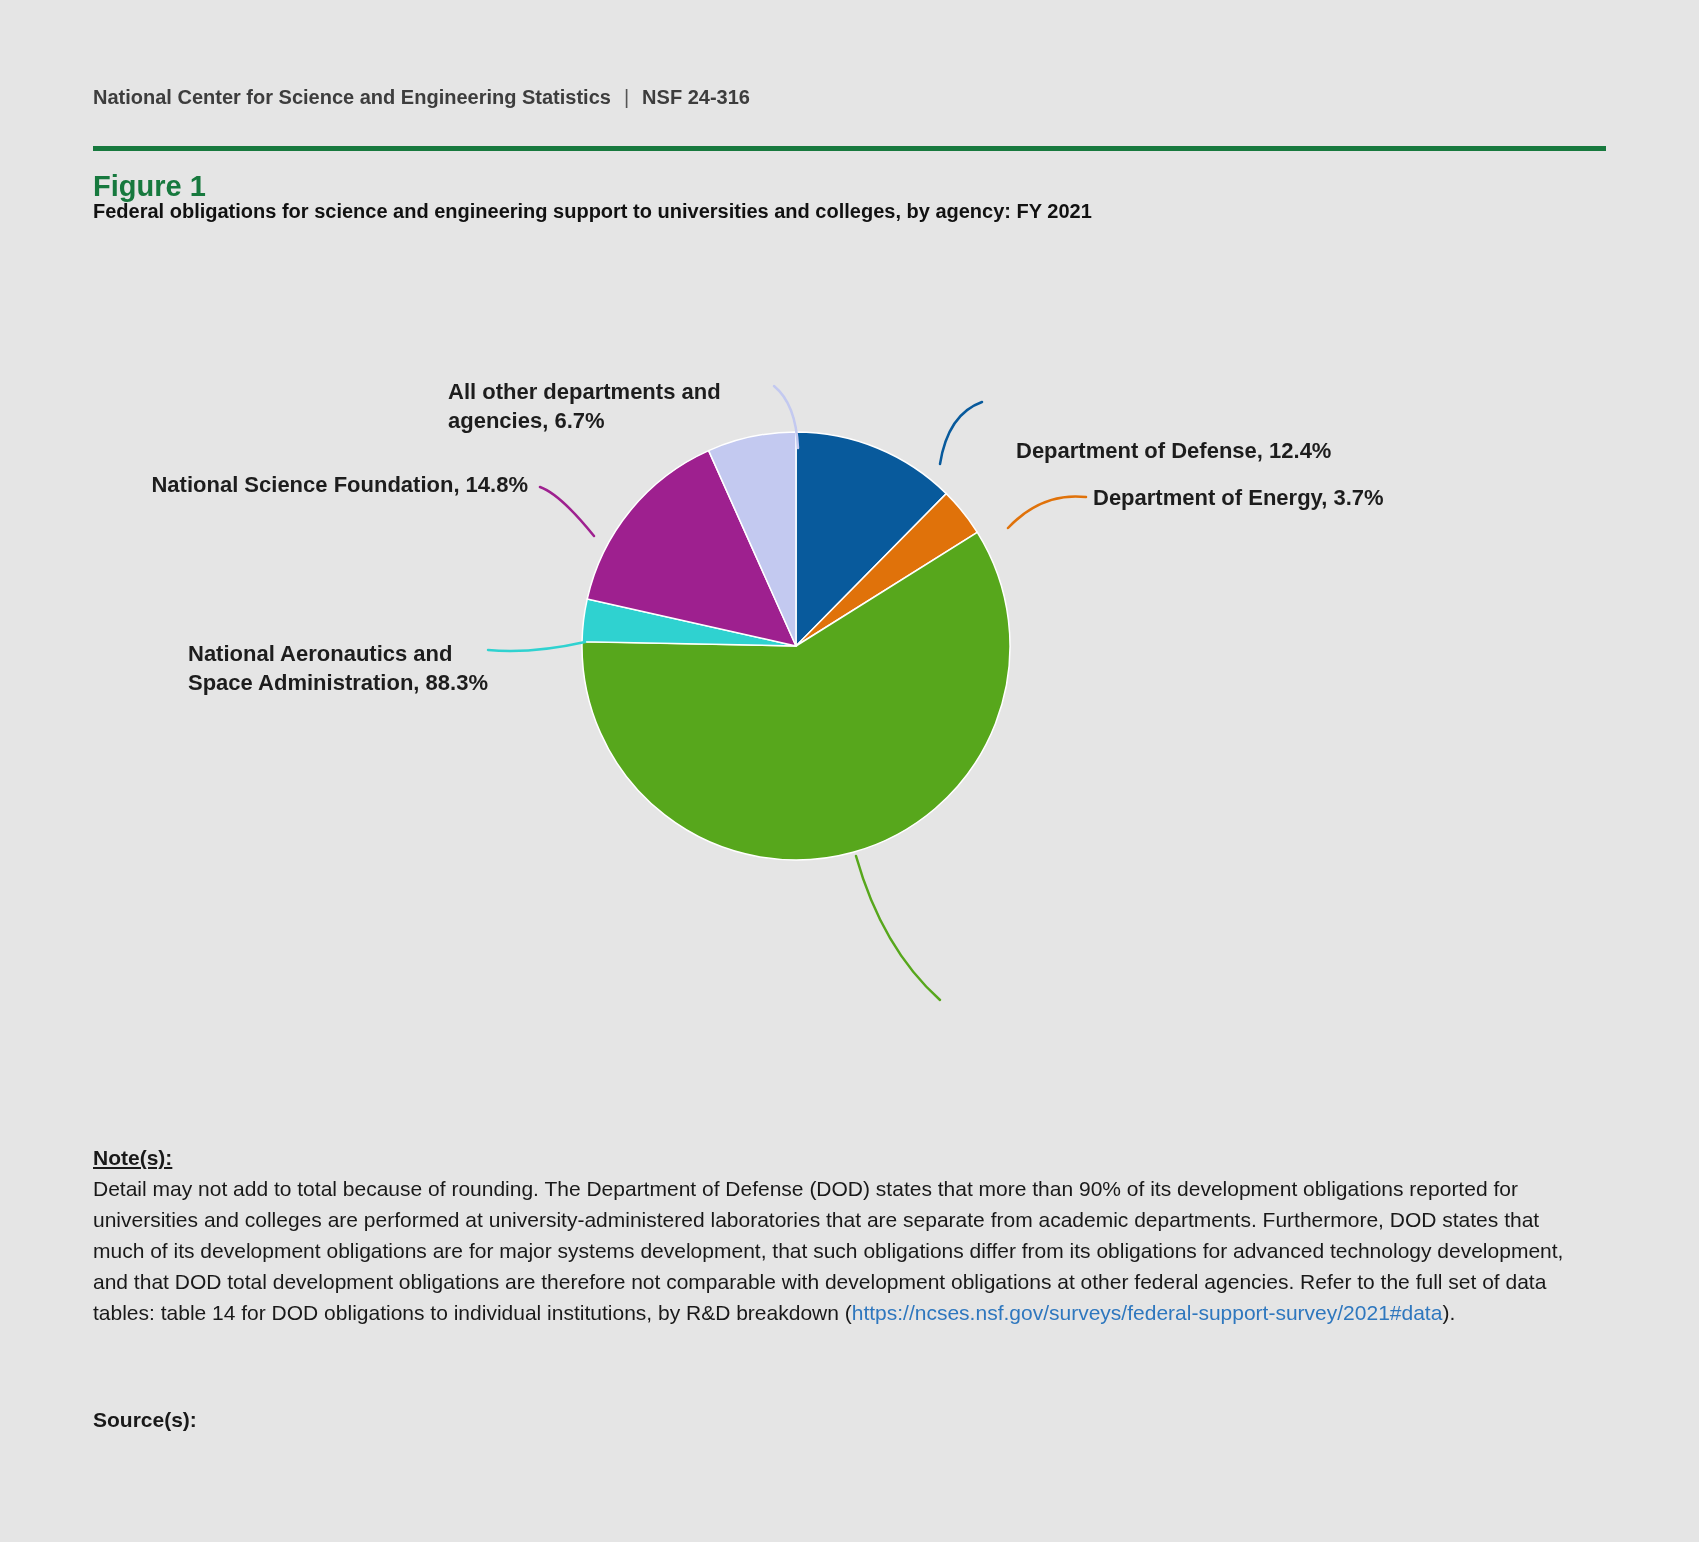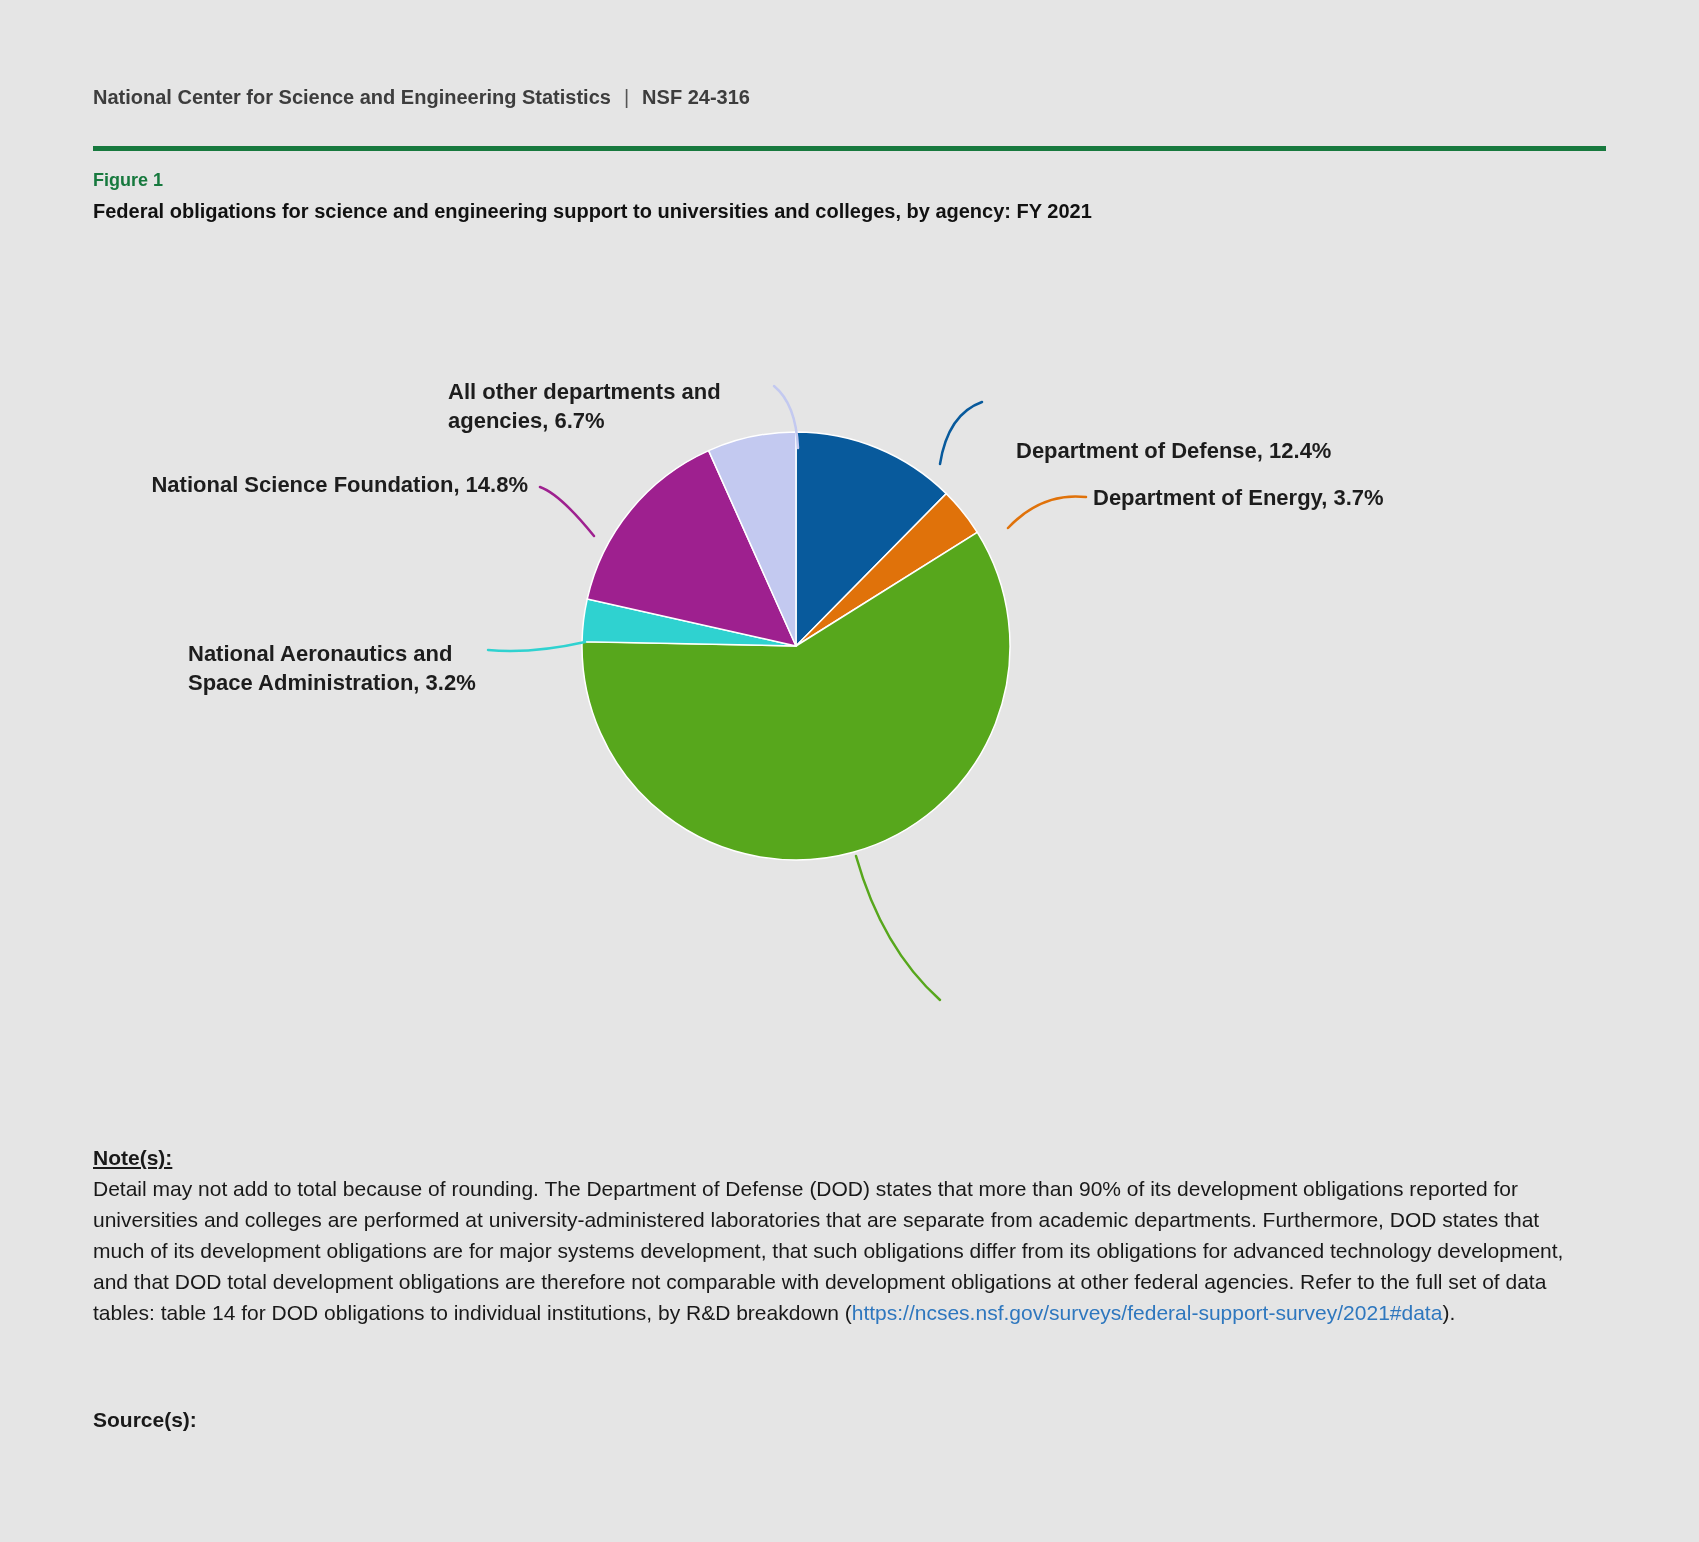--- a/index.html
+++ b/index.html
@@ -3,21 +3,21 @@
 <meta charset="utf-8">
 <style>
   html,body{margin:0;padding:0;background:#ffffff;}
   body{font-family:"Liberation Sans",sans-serif;}
   .page{position:relative;width:1699px;height:1542px;background:#e5e5e5;overflow:hidden;}
 
   .masthead{position:absolute;left:93px;top:86px;font-size:20px;font-weight:600;color:#3d3d3d;}
   .masthead .sep{margin:0 13px;font-weight:400;color:#555;}
   .rule{position:absolute;left:93px;top:146px;width:1513px;height:5px;background:#17793e;}
 
-  .figure-label{position:absolute;left:93px;top:170px;font-size:18px;font-weight:700;color:#17793e;}
+  .figure-label{position:absolute;left:93px;top:170px;font-size:29px;font-weight:700;color:#17793e;}
   .figure-title{position:absolute;left:93px;top:200px;font-size:20px;font-weight:700;color:#111111;width:1500px;}
 
   svg.chart{position:absolute;left:0;top:0;pointer-events:none;}
 
   .plabel{position:absolute;font-size:22px;font-weight:700;color:#1d1d1d;line-height:29px;white-space:pre-line;}
   .plabel.right{text-align:right;}
 
   .notes{position:absolute;left:93px;top:1142px;width:1492px;font-size:21px;line-height:31px;color:#191919;}
   .notes .h{font-weight:700;text-decoration:underline;}
   .notes a{color:#2e77be;text-decoration:none;}
@@ -52,21 +52,21 @@
       <path d="M 856 856 Q 882 948 940 1000" stroke="#57a71c"></path>
       <path d="M 585 642 Q 532 654 488 650" stroke="#2fd2d0"></path>
       <path d="M 594 536 Q 560 494 540 487" stroke="#9e208f"></path>
       <path d="M 798 448 Q 796 404 774 386" stroke="#c3c9f0"></path>
     </g>
   </svg>
 
   <div class="plabel" style="left:1016px;top:392px;margin-top:44px;">Department of Defense, 12.4%</div>
   <div class="plabel" style="left:1093px;top:483px;">Department of Energy, 3.7%</div>
   <div class="plabel" style="left:188px;top:639px;">National Aeronautics and
-Space Administration, 3.2%</div>
+Space Administration, 88.3%</div>
   <div class="plabel right" style="right:1171px;top:470px;">National Science Foundation, 14.8%</div>
   <div class="plabel" style="left:448px;top:377px;">All other departments and
 agencies, 6.7%</div>
 
   <div class="notes">
     <div class="h">Note(s):</div>
     <div class="p"><span>Detail may not add to total because of rounding. The Department of Defense (DOD) states that more than 90% of its development obligations reported for universities and colleges are performed at university-administered laboratories that are separate from academic departments. Furthermore, DOD states that much of its development obligations are for major systems development, that such obligations differ from its obligations for advanced technology development, and that DOD total development obligations are therefore not comparable with development obligations at other federal agencies. Refer to the full set of data tables: table 14 for DOD obligations to individual institutions, by R&amp;D breakdown (</span><a href="#">https://ncses.nsf.gov/surveys/federal-support-survey/2021#data</a><span>).</span></div>
   </div>
 
   <div class="source">

